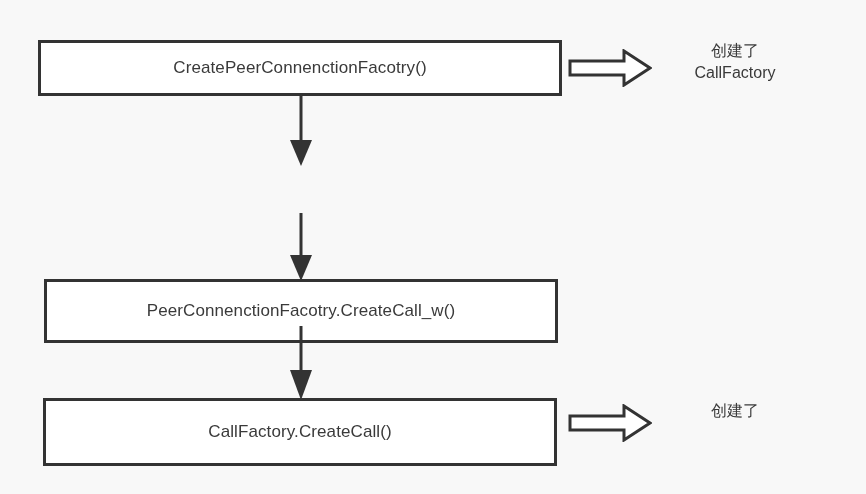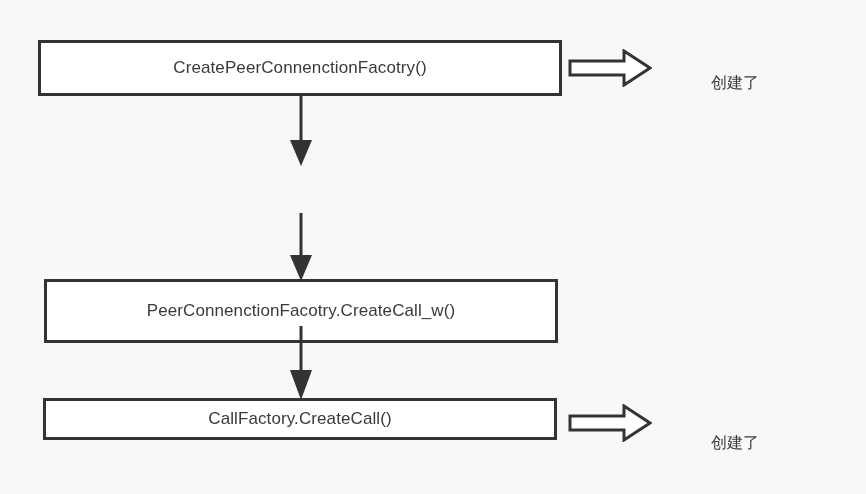--- a/index.html
+++ b/index.html
@@ -27,21 +27,21 @@
     align-items: center;
     justify-content: center;
     color: #3a3a3a;
     font-size: 17px;
     letter-spacing: 0.1px;
     white-space: nowrap;
   }
   #node-1 { left: 38px;  top: 40px;  width: 524px; height: 56px; }
   #node-2 { left: 37px;  top: 164px; width: 526px; height: 52px; }
   #node-3 { left: 44px;  top: 279px; width: 514px; height: 64px; }
-  #node-4 { left: 43px;  top: 398px; width: 514px; height: 42px; }
+  #node-4 { left: 43px;  top: 398px; width: 514px; height: 68px; }
 
   .connector {
     position: absolute;
     left: 278px;
     width: 46px;
   }
   .connector svg { display: block; }
   #connector-1 { top: 94px;  height: 74px; }
   #connector-2 { top: 213px; height: 70px; }
   #connector-3 { top: 326px; height: 76px; }
@@ -58,21 +58,21 @@
   .annotation {
     position: absolute;
     text-align: center;
     color: #3a3a3a;
     font-size: 16px;
     line-height: 1.38;
     white-space: nowrap;
   }
   #annotation-top    { left: 660px; top: 40px;  width: 150px; }
   #annotation-bottom { left: 660px; top: 400px; width: 150px; }
-  .annotation .ann-line { display: block; margin-top: 32px; }
+  .annotation .ann-line { display: block; }
 </style>
 </head>
 <body>
 
 <div id="canvas">
 
   <div class="node" id="node-1">
     <span>CreatePeerConnenctionFacotry()</span>
   </div>
 
@@ -107,20 +107,21 @@
   </div>
 
   <div class="block-arrow" id="block-arrow-top">
     <svg width="84" height="38" viewBox="0 0 84 38">
       <polygon points="2,12 56,12 56,2 82,19 56,36 56,26 2,26" fill="#ffffff" stroke="#333333" stroke-width="3" stroke-linejoin="miter"></polygon>
     </svg>
   </div>
 
   <div class="annotation" id="annotation-top">
     <span class="ann-line">创建了</span>
+    <span class="ann-line">CallFactory</span>
   </div>
 
   <div class="block-arrow" id="block-arrow-bottom">
     <svg width="84" height="38" viewBox="0 0 84 38">
       <polygon points="2,12 56,12 56,2 82,19 56,36 56,26 2,26" fill="#ffffff" stroke="#333333" stroke-width="3" stroke-linejoin="miter"></polygon>
     </svg>
   </div>
 
   <div class="annotation" id="annotation-bottom">
     <span class="ann-line">创建了</span>

